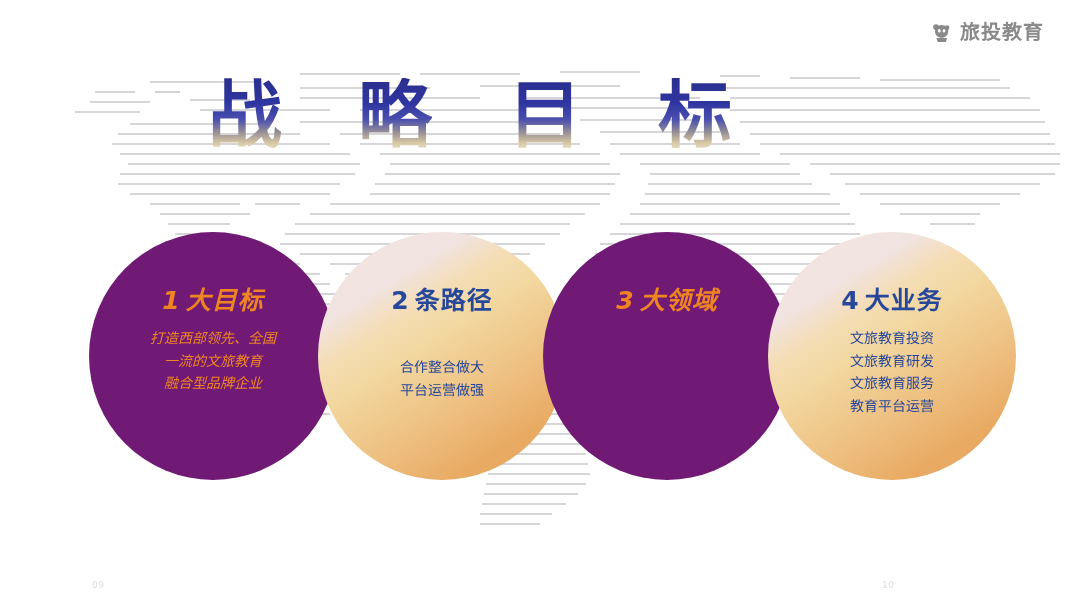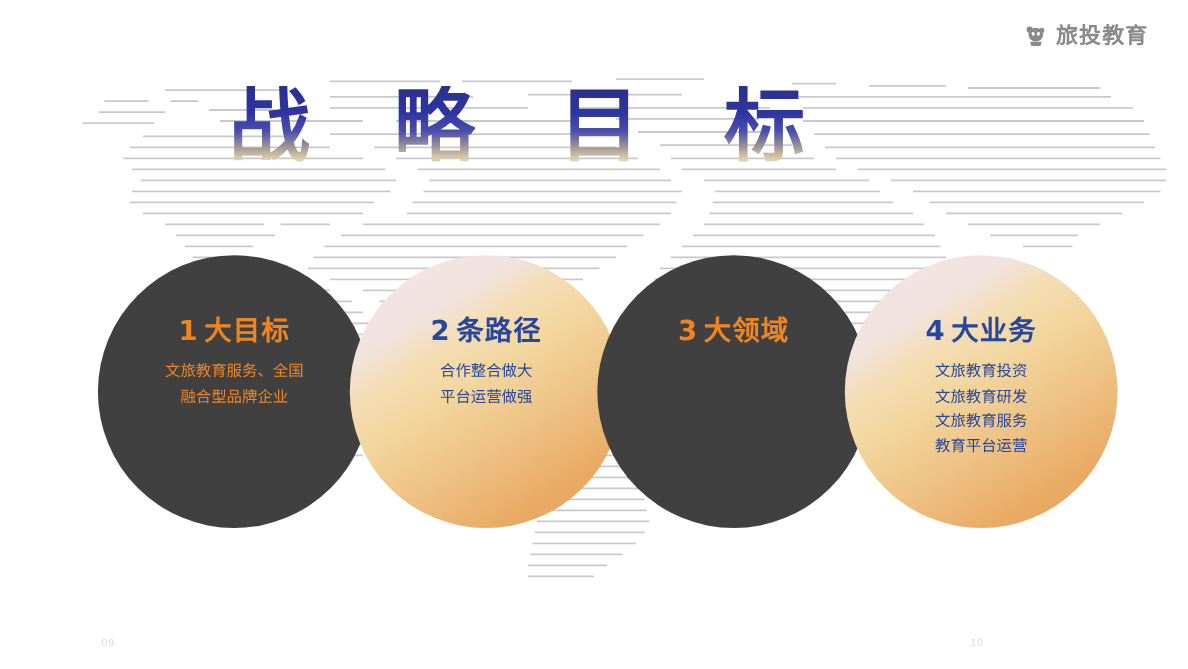--- a/index.html
+++ b/index.html
@@ -92,21 +92,22 @@
     width:248px;height:248px;
     border-radius:50%;
     box-sizing:border-box;
     display:flex;
     flex-direction:column;
     align-items:center;
     justify-content:flex-start;
     text-align:center;
   }
   .circle.navy{
-    background:#404040;
+    background:#701a75;
+    font-style:italic;
   }
   .circle.gold{
     background:
       linear-gradient(148deg,
         #f2e6e4 0%,
         #f1e3df 24%,
         #f4ddb4 34%,
         #f2d79f 45%,
         #eec183 64%,
         #e9ab64 82%,
@@ -343,26 +344,27 @@
     <span class="t-char">战</span><span class="t-char">略</span><span class="t-char">目</span><span class="t-char">标</span>
   </div>
 
   <div id="circles">
 
     <div class="circle navy" style="left:89px;  z-index:31;">
       <div class="c-head">
         <span class="num">1</span><span>大目标</span>
       </div>
       <div class="c-body">
-        <div>文旅教育服务、全国</div>
+        <div>打造西部领先、全国</div>
+        <div>一流的文旅教育</div>
         <div>融合型品牌企业</div>
       </div>
     </div>
 
-    <div class="circle gold" style="left:318px; z-index:32;">
+    <div class="circle gold" style="left:318px; z-index:32;gap:29px;">
       <div class="c-head">
         <span class="num">2</span><span>条路径</span>
       </div>
       <div class="c-body">
         <div>合作整合做大</div>
         <div>平台运营做强</div>
       </div>
     </div>
 
     <div class="circle navy" style="left:543px; z-index:33;">

